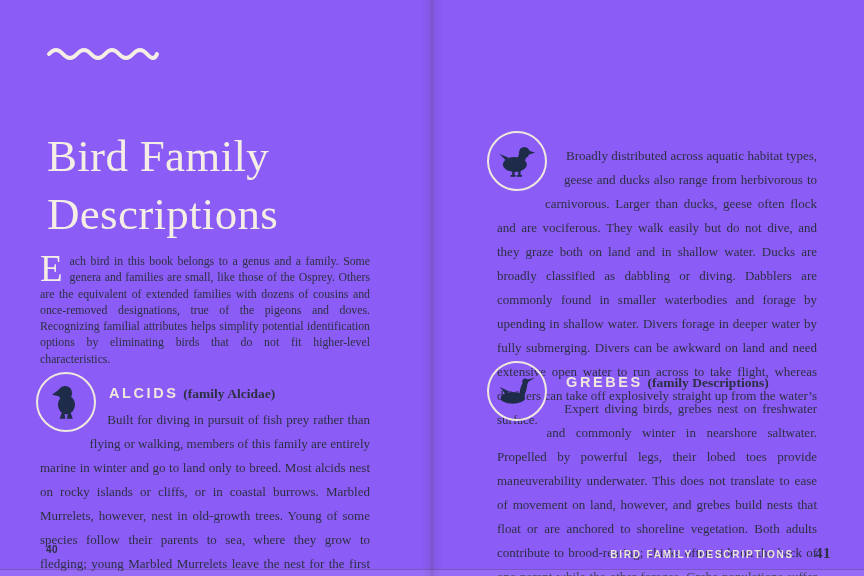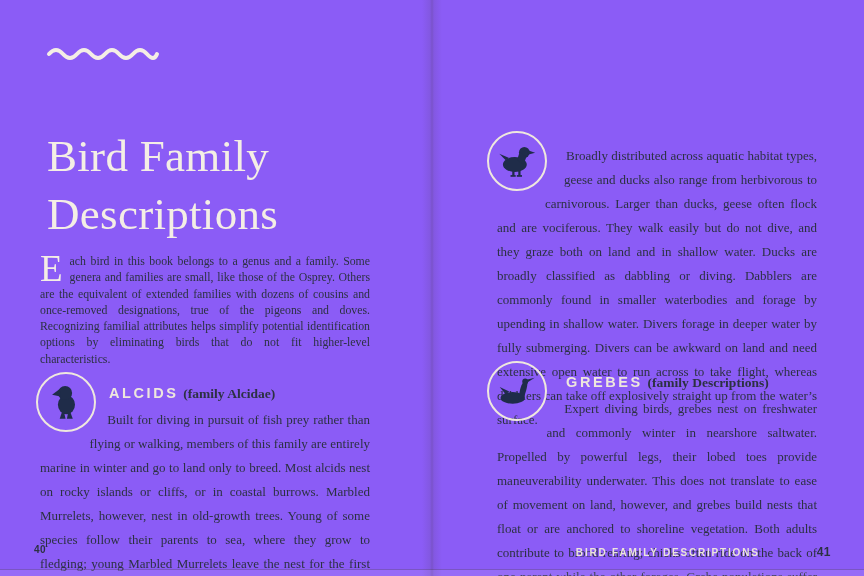--- a/index.html
+++ b/index.html
@@ -53,35 +53,35 @@
 
   .sec-heading { margin:9px 0 5px; }
   .sec-name {
     font-family:"Liberation Sans", sans-serif; font-weight:700;
     font-size:14.5px; letter-spacing:2.6px; color:#eee7dd;
   }
   .sec-family { font-family:"Liberation Serif", serif; font-weight:700; font-size:13.5px; color:#2c3142; }
   .sec-body { margin:0; text-align:justify; font-size:13px; line-height:24px; color:#2c3142; }
 
   .folio-left {
-    position:absolute; left:34px; top:544px;
+    position:absolute; left:46px; top:544px;
     font-family:"Liberation Sans", sans-serif; font-weight:700; font-size:10px;
     letter-spacing:0.5px; color:#2c3142;
   }
   .footer-right {
     position:absolute; right:33px; top:545px;
     display:flex; align-items:baseline; gap:21px;
   }
   .footer-title {
     font-family:"Liberation Sans", sans-serif; font-weight:700; font-size:10px;
     letter-spacing:1.8px; color:#ece5db;
   }
   .folio-right {
-    font-family:Liberation Sans, sans-serif; font-weight:700; font-size:12px;
-    letter-spacing:0.5px; color:#2c3142;margin-left:36px;
+    font-family:Liberation Serif, serif; font-weight:700; font-size:15px;
+    letter-spacing:0.5px; color:#2c3142;
   }
 </style>
 </head>
 <body>
 
 <div class="spread">
 
   <div class="ornament">
     <svg width="114" height="18" viewBox="0 0 114 18">
       <path d="M3,10 Q10,2 17,10 T31,10 T45,10 T59,10 T73,10 T87,10 T101,10 T111,10" fill="none" stroke="#f4eee5" stroke-width="4" stroke-linecap="round"></path>

